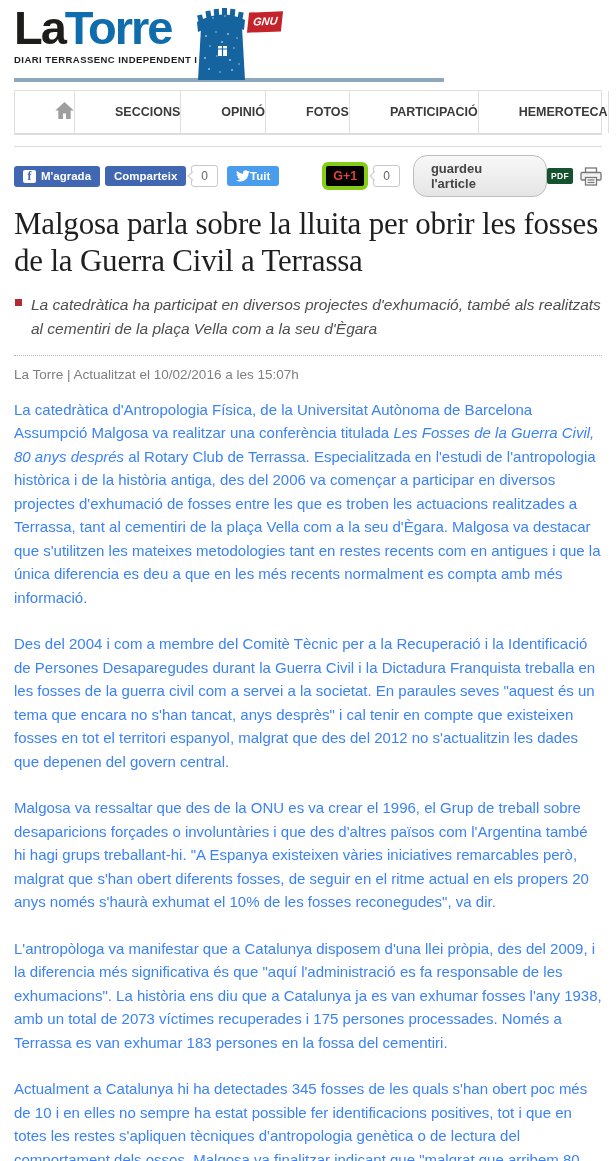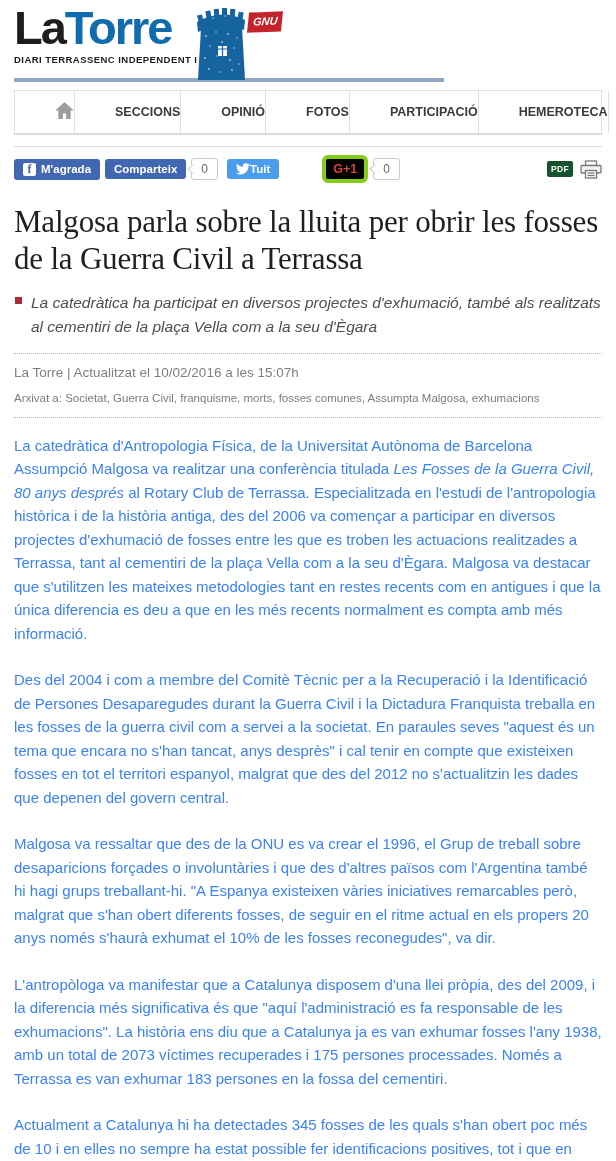--- a/index.html
+++ b/index.html
@@ -48,21 +48,21 @@
   .btn-gp{margin-left:43px;background:#000000;border:4px solid #84cc16;border-radius:6px;
           color:#db4437;font-weight:bold;font-size:12.5px;padding:3px 7px;}
   .btn-save{margin-left:13px;background:linear-gradient(#f8f8f8,#e5e5e5);
             border:1px solid #bdbdbd;border-radius:14px;font-size:13px;font-weight:bold;
             color:#454545;padding:5px 17px;}
   .btn-pdf{margin-left:auto;background:#14532d;color:#fff;font-size:8.5px;font-weight:bold;
            border-radius:2px;padding:4px 4px;letter-spacing:.3px;line-height:1;}
   .btn-print{margin-left:7px;}
 
   
-  .headline{margin:20px 14px 0;font-family:"Liberation Serif",serif;font-weight:normal;
+  .headline{margin:8px 14px 0;font-family:"Liberation Serif",serif;font-weight:normal;
             font-size:31px;line-height:1.2;color:#1f1f1f;letter-spacing:-.2px;}
   .subtitle{position:relative;margin:14px 14px 0;padding-left:17px;font-style:italic;
             font-size:15.5px;line-height:1.5;color:#4e4e4e;}
   .subtitle-bullet{position:absolute;left:1px;top:6px;width:7px;height:7px;background:#b02a30;}
   .meta{margin:15px 14px 0;border-top:1px dotted #b5b5b5;}
   .byline{font-size:13.5px;color:#7e7e7e;padding:11px 0 0;}
   .tags{font-size:11.5px;color:#7b7b7b;padding:12px 0 13px;border-bottom:1px dotted #b5b5b5;}
   .tags a{color:#7b7b7b;text-decoration:none;}
   .article-body{margin:0 14px;padding-top:16px;}
   .article-body p{font-size:15px;line-height:23.5px;color:#3b82f6;margin:0 0 23px;}
@@ -149,20 +149,21 @@
     <span class="btn btn-tw">
       <span style="display:inline-flex;">
         <svg width="14" height="12" viewBox="0 0 24 20" fill="#ffffff">
           <path d="M24 2.4c-.9.4-1.8.7-2.8.8 1-.6 1.8-1.6 2.2-2.7-1 .6-2 1-3.1 1.2C19.4.7 18.1 0 16.7 0c-2.7 0-4.9 2.2-4.9 4.9 0 .4 0 .8.1 1.1C7.8 5.8 4.2 3.9 1.7 1 .2 3.6 1.1 6.1 3 7.4c-.8 0-1.5-.2-2.2-.6 0 2.4 1.7 4.4 3.9 4.8-.7.2-1.4.2-2.2.1.6 2 2.4 3.4 4.6 3.4-2 1.6-4.6 2.4-7.1 2.1 2.2 1.4 4.8 2.2 7.5 2.2 9.1 0 14-7.5 14-14v-.6c1-.7 1.8-1.6 2.5-2.4z"></path>
         </svg>
       </span>
       <span>Tuit</span>
     </span>
     <span class="btn btn-gp">G+1</span>
     <span class="count-box">0</span>
+    <span class="btn btn-save">guardeu l'article</span>
     <span class="btn btn-pdf">PDF</span>
     <span class="btn btn-print">
       <svg width="22" height="19" viewBox="0 0 22 19" fill="none" stroke="#777777" stroke-width="1.3">
         <rect x="5.5" y="1" width="11" height="4.5" fill="#ffffff"></rect>
         <rect x="1" y="5.5" width="20" height="7.5" rx="1" fill="#f2f2f2"></rect>
         <rect x="5.5" y="10.5" width="11" height="7.5" fill="#ffffff"></rect>
         <line x1="7.5" y1="13" x2="14.5" y2="13"></line>
         <line x1="7.5" y1="15.5" x2="14.5" y2="15.5"></line>
       </svg>
     </span>
@@ -170,23 +171,20 @@
 
   <h1 class="headline">Malgosa parla sobre la lluita per obrir les fosses de la Guerra Civil a Terrassa</h1>
 
   <div class="subtitle">
     <span class="subtitle-bullet"></span>
     <span>La catedràtica ha participat en diversos projectes d'exhumació, també als realitzats al cementiri de la plaça Vella com a la seu d'Ègara</span>
   </div>
 
   <div class="meta">
     <div class="byline">La Torre | Actualitzat el 10/02/2016 a les 15:07h</div>
-    <div class="tags">
-      <span>Arxivat a: </span><span><a href="#">Societat</a>, <a href="#">Guerra Civil</a>, <a href="#">franquisme</a>, <a href="#">morts</a>, <a href="#">fosses comunes</a>, <a href="#">Assumpta Malgosa</a>, <a href="#">exhumacions</a></span>
-    </div>
   </div>
 
   <div class="article-body">
       <p><span>La catedràtica d'Antropologia Física, de la Universitat Autònoma de Barcelona Assumpció Malgosa va realitzar una conferència titulada </span><em>Les Fosses de la Guerra Civil, 80 anys després</em><span> al Rotary Club de Terrassa. Especialitzada en l'estudi de l'antropologia històrica i de la història antiga, des del 2006 va començar a participar en diversos projectes d'exhumació de fosses entre les que es troben les actuacions realitzades a Terrassa, tant al cementiri de la plaça Vella com a la seu d'Ègara. Malgosa va destacar que s'utilitzen les mateixes metodologies tant en restes recents com en antigues i que la única diferencia es deu a que en les més recents normalment es compta amb més informació.</span></p>
       <p><span>Des del 2004 i com a membre del Comitè Tècnic per a la Recuperació i la Identificació de Persones Desaparegudes durant la Guerra Civil i la Dictadura Franquista treballa en les fosses de la guerra civil com a servei a la societat. En paraules seves "aquest és un tema que encara no s'han tancat, anys desprès" i cal tenir en compte que existeixen fosses en tot el territori espanyol, malgrat que des del 2012 no s'actualitzin les dades que depenen del govern central.</span></p>
       <p><span>Malgosa va ressaltar que des de la ONU es va crear el 1996, el Grup de treball sobre desaparicions forçades o involuntàries i que des d'altres països com l'Argentina també hi hagi grups treballant-hi. "A Espanya existeixen vàries iniciatives remarcables però, malgrat que s'han obert diferents fosses, de seguir en el ritme actual en els propers 20 anys només s'haurà exhumat el 10% de les fosses reconegudes", va dir.</span></p>
       <p><span>L'antropòloga va manifestar que a Catalunya disposem d'una llei pròpia, des del 2009, i la diferencia més significativa és que "aquí l'administració es fa responsable de les exhumacions". La història ens diu que a Catalunya ja es van exhumar fosses l'any 1938, amb un total de 2073 víctimes recuperades i 175 persones processades. Només a Terrassa es van exhumar 183 persones en la fossa del cementiri.</span></p>
       <p><span>Actualment a Catalunya hi ha detectades 345 fosses de les quals s'han obert poc més de 10 i en elles no sempre ha estat possible fer identificacions positives, tot i que en totes les restes s'apliquen tècniques d'antropologia genètica o de lectura del comportament dels ossos. Malgosa va finalitzar indicant que "malgrat que arribem 80 anys tard, les noves tècniques actuals ens poden ajudar cada vegada d'una forma més efectiva".</span></p>
     </div>
 

